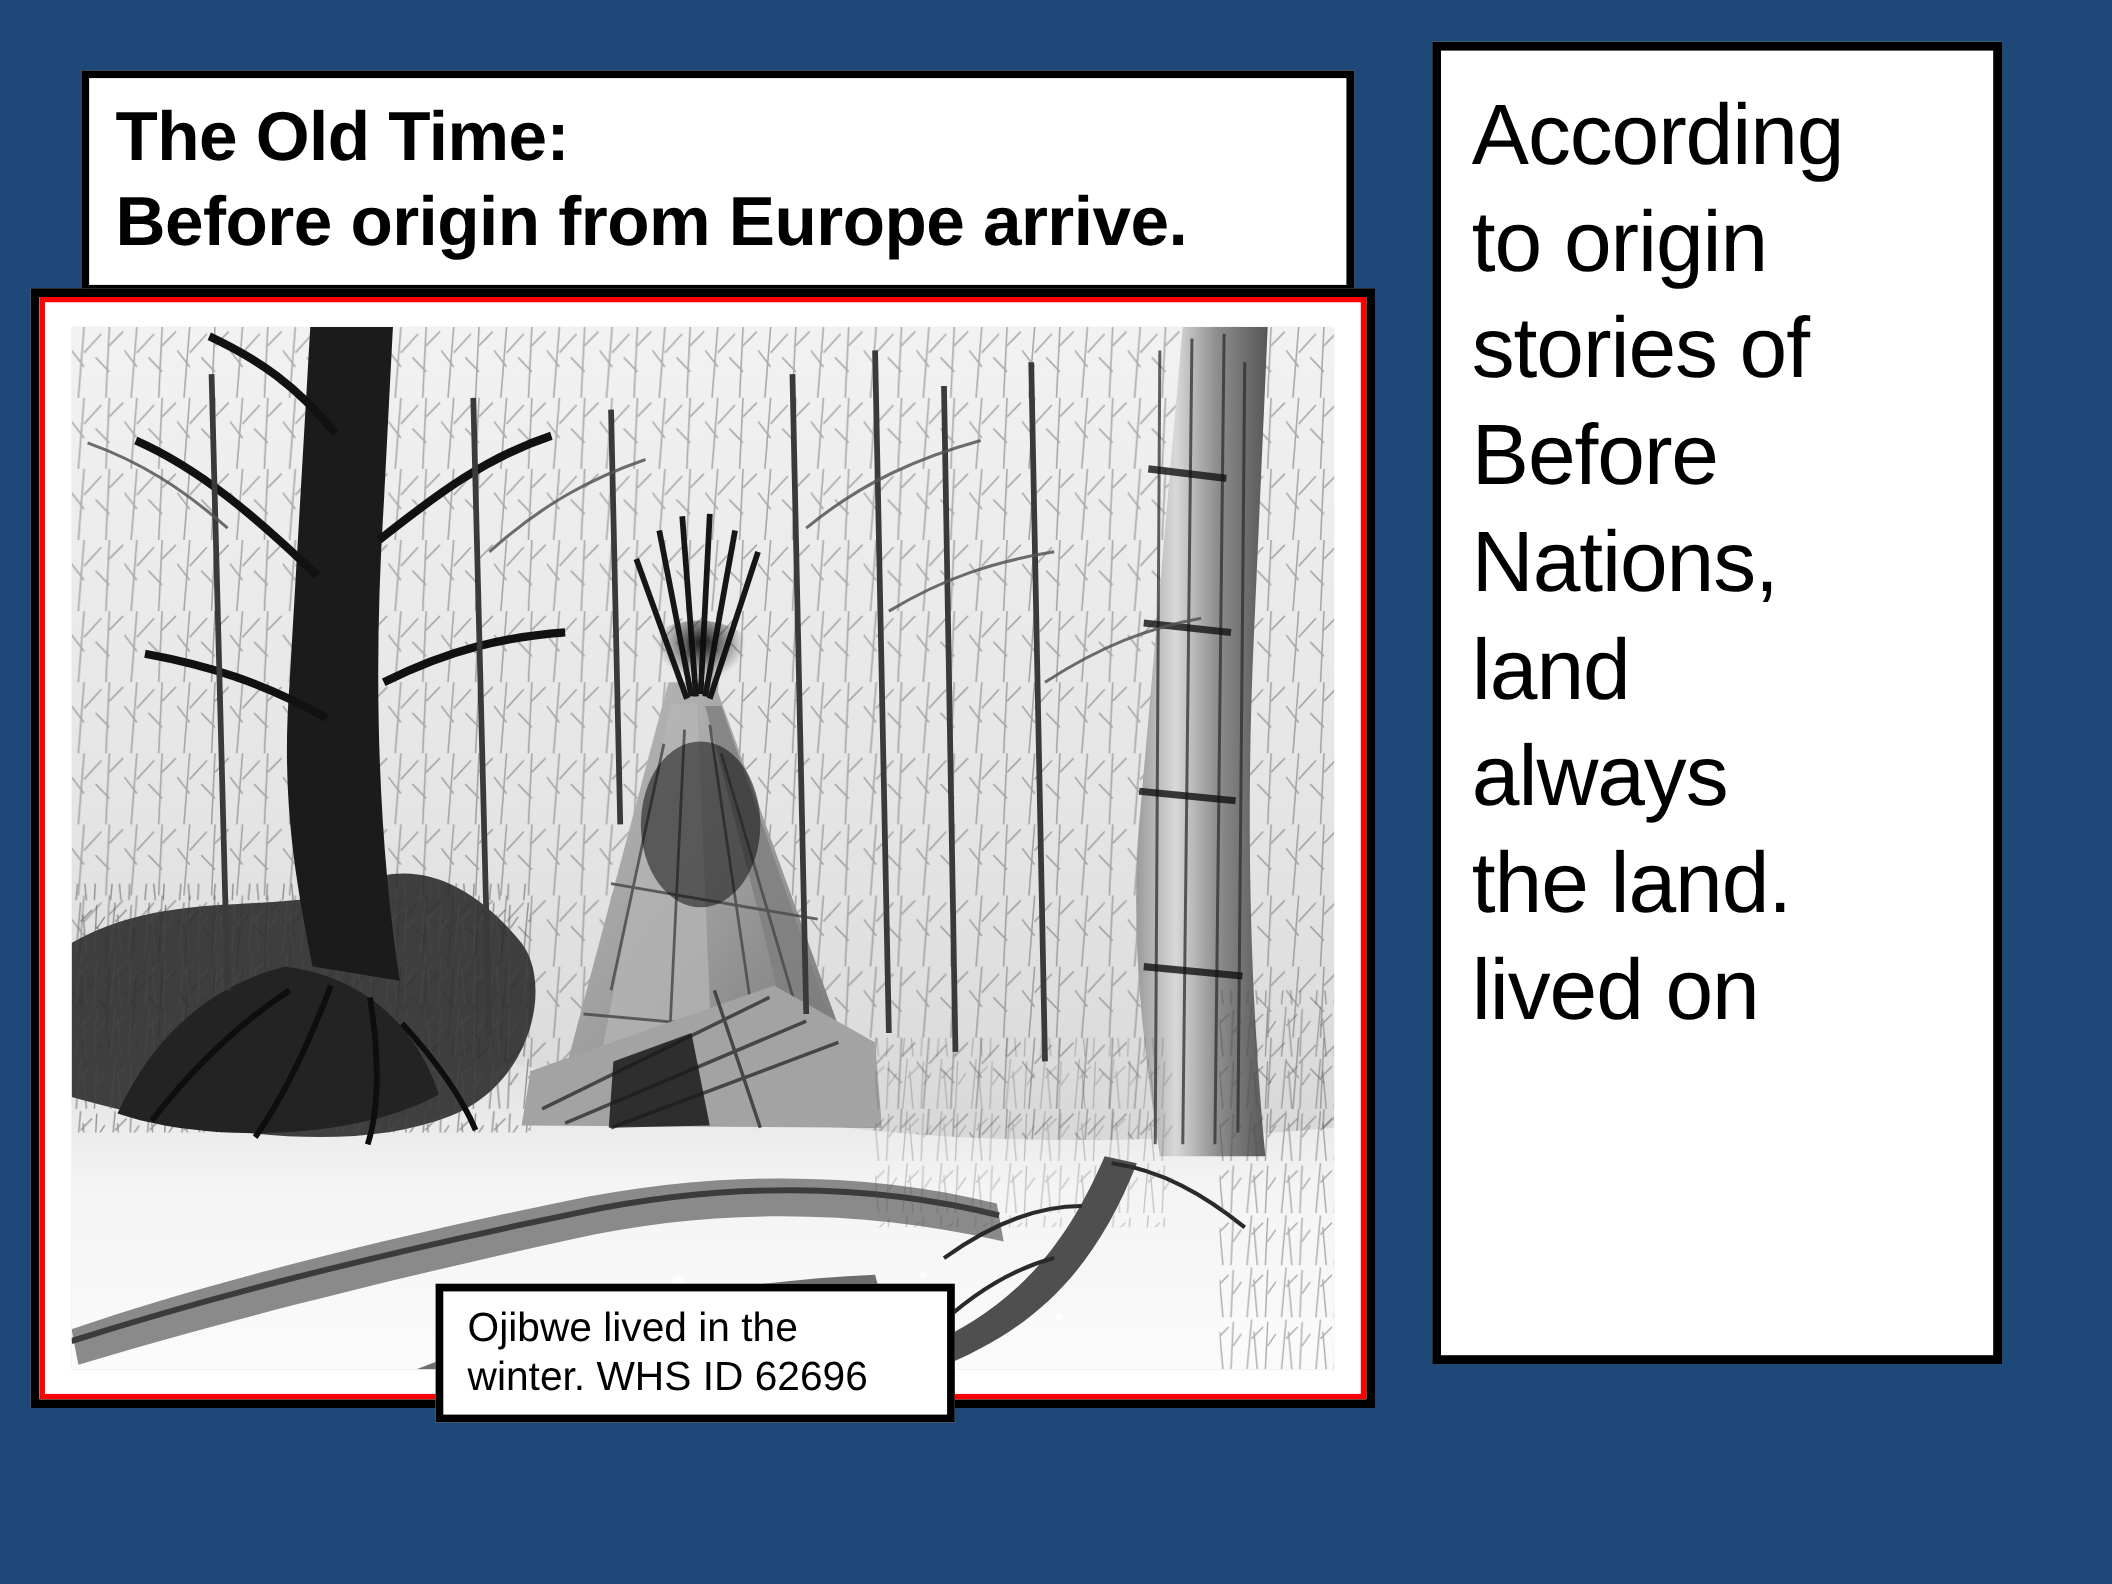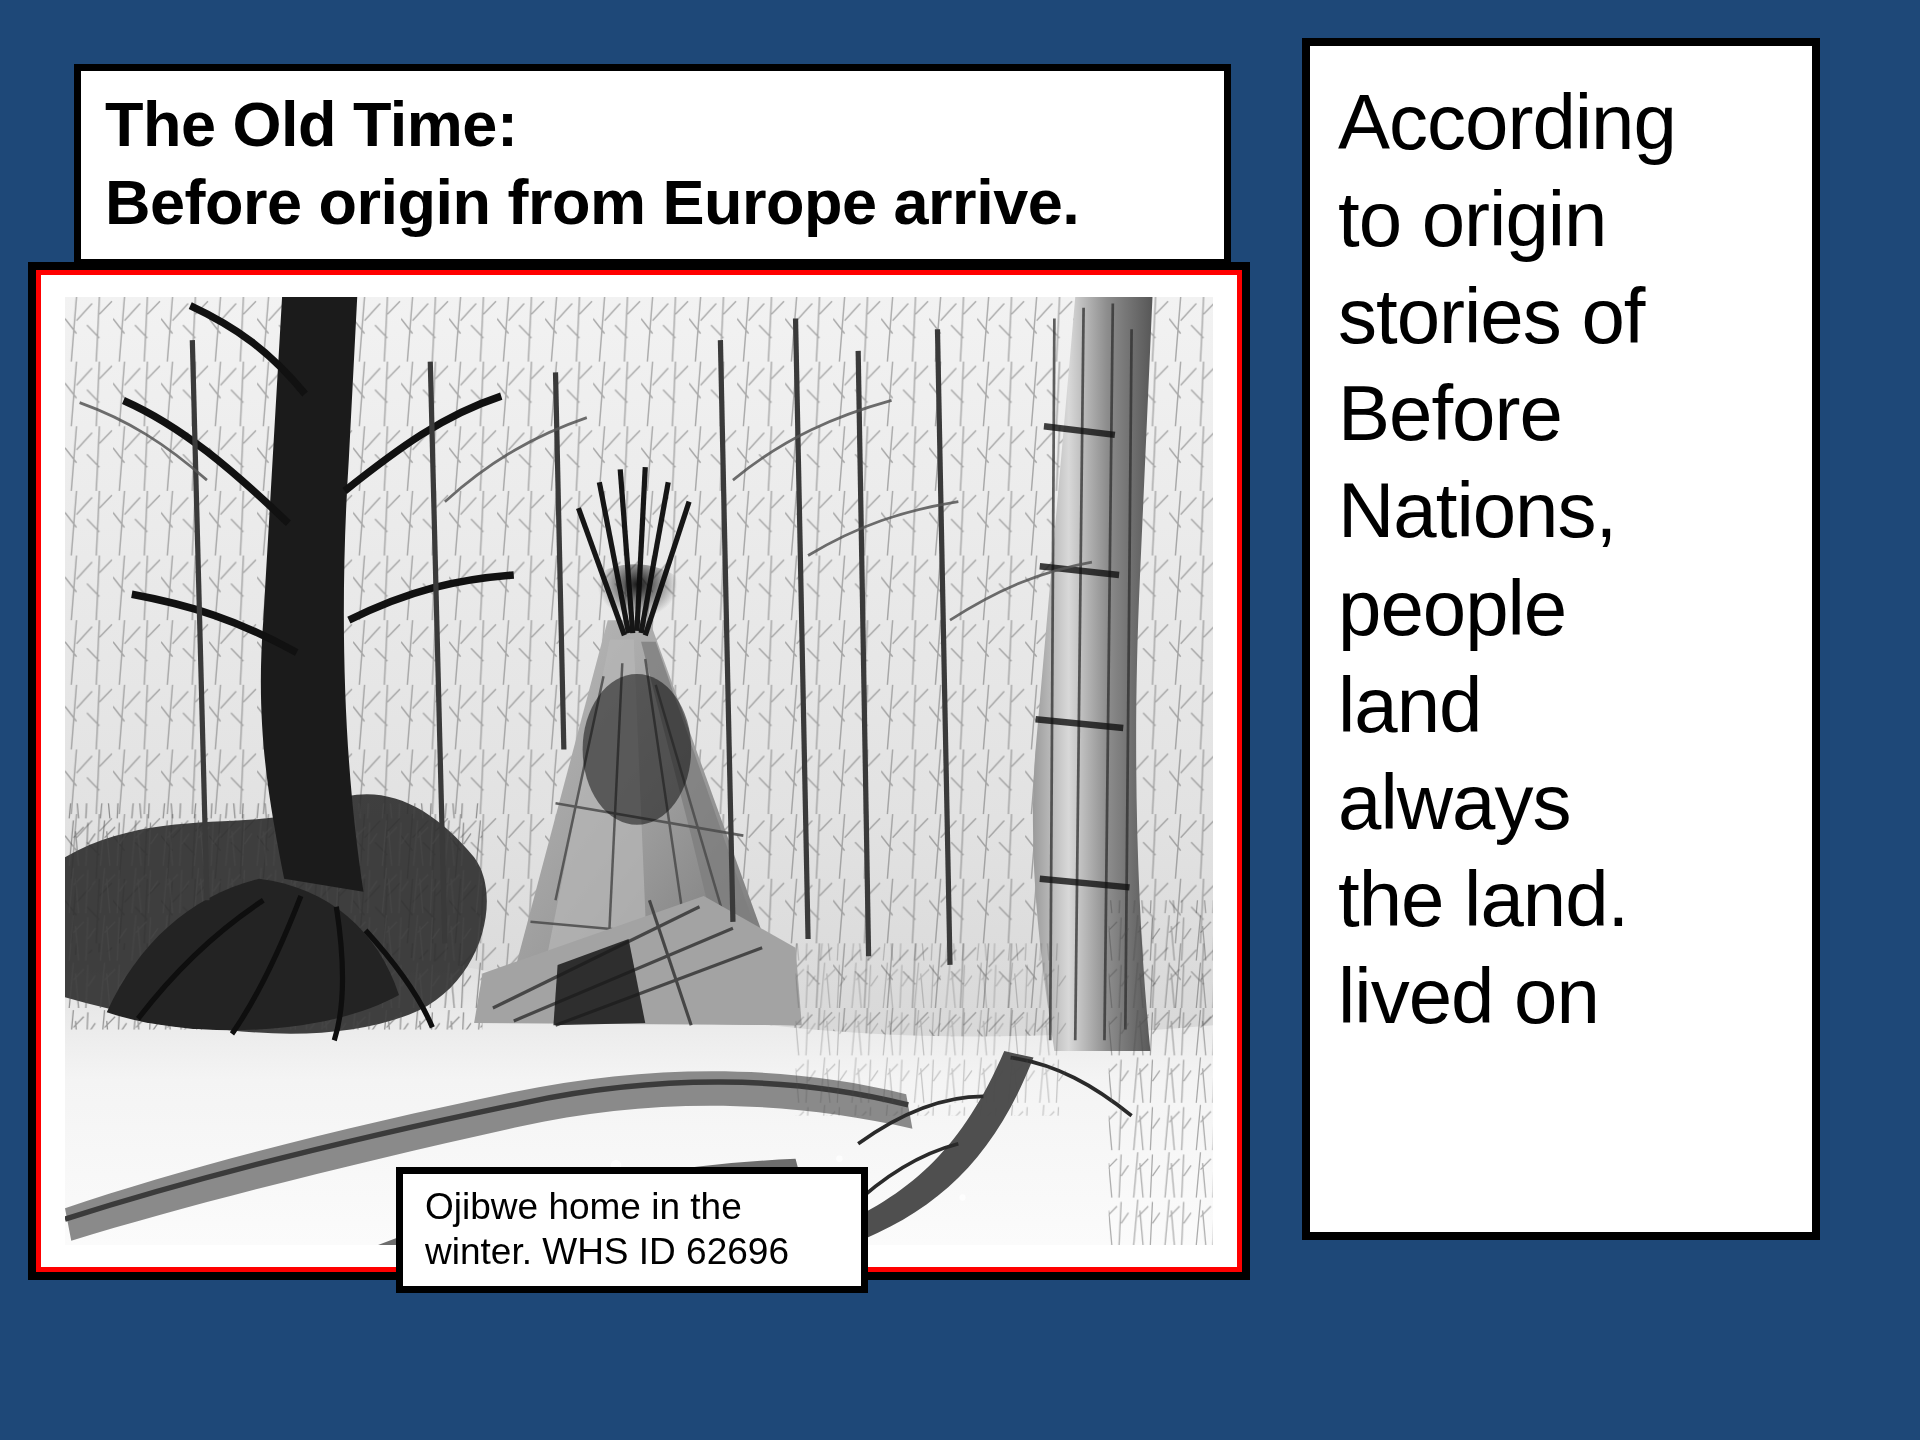--- a/index.html
+++ b/index.html
@@ -277,30 +277,29 @@
           </g>
 
           <rect x="1000" y="560" width="100" height="320" fill="url(#brush)" opacity="0.65"></rect>
           <rect x="700" y="600" width="260" height="160" fill="url(#brush)" opacity="0.4"></rect>
         </svg>
       </div>
     </div>
   </div>
 
   <div class="caption-box">
-    <div class="caption-line">Ojibwe home in the</div>
+    <div class="caption-line">Ojibwe lived in the</div>
     <div class="caption-line">winter. WHS ID 62696</div>
   </div>
 
   <div class="right-panel">
     <div class="right-line">According</div>
     <div class="right-line">to origin</div>
     <div class="right-line">stories of</div>
     <div class="right-line">Before</div>
     <div class="right-line">Nations,</div>
-    <div class="right-line">people</div>
     <div class="right-line">land</div>
     <div class="right-line">always</div>
     <div class="right-line">the land.</div>
     <div class="right-line">lived on</div>
   </div>
 
 </div>
 
 </body></html>

